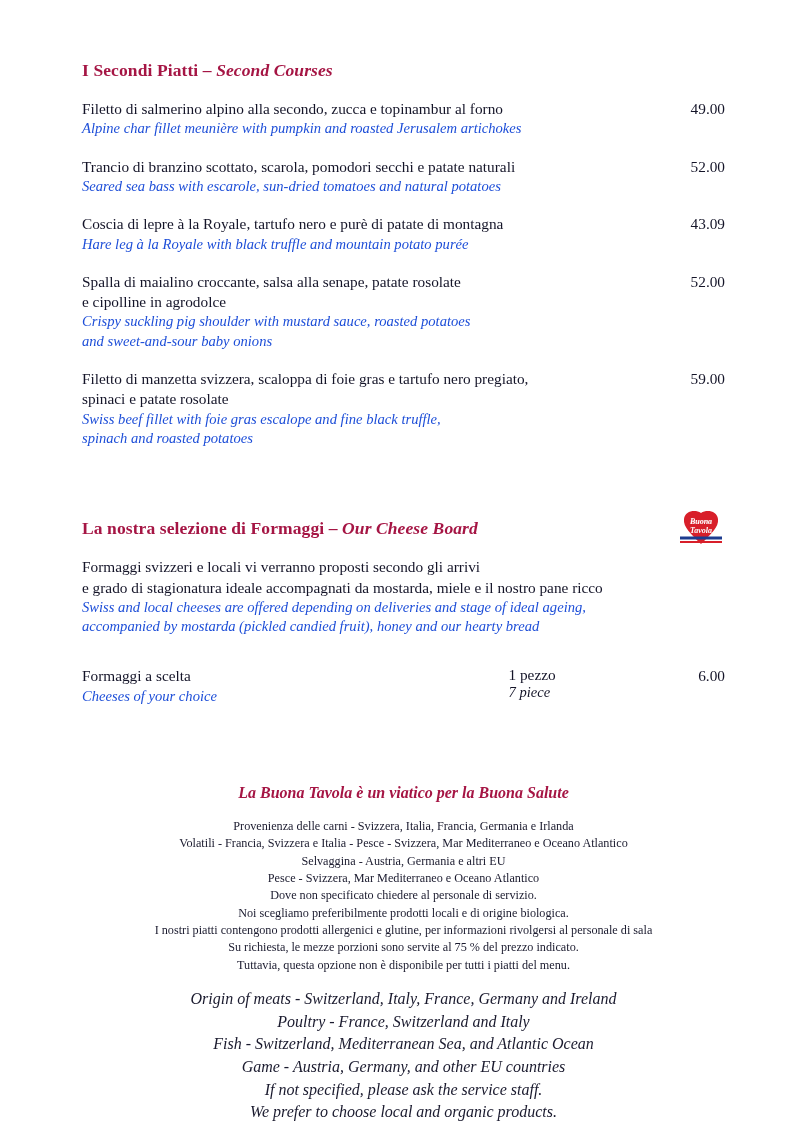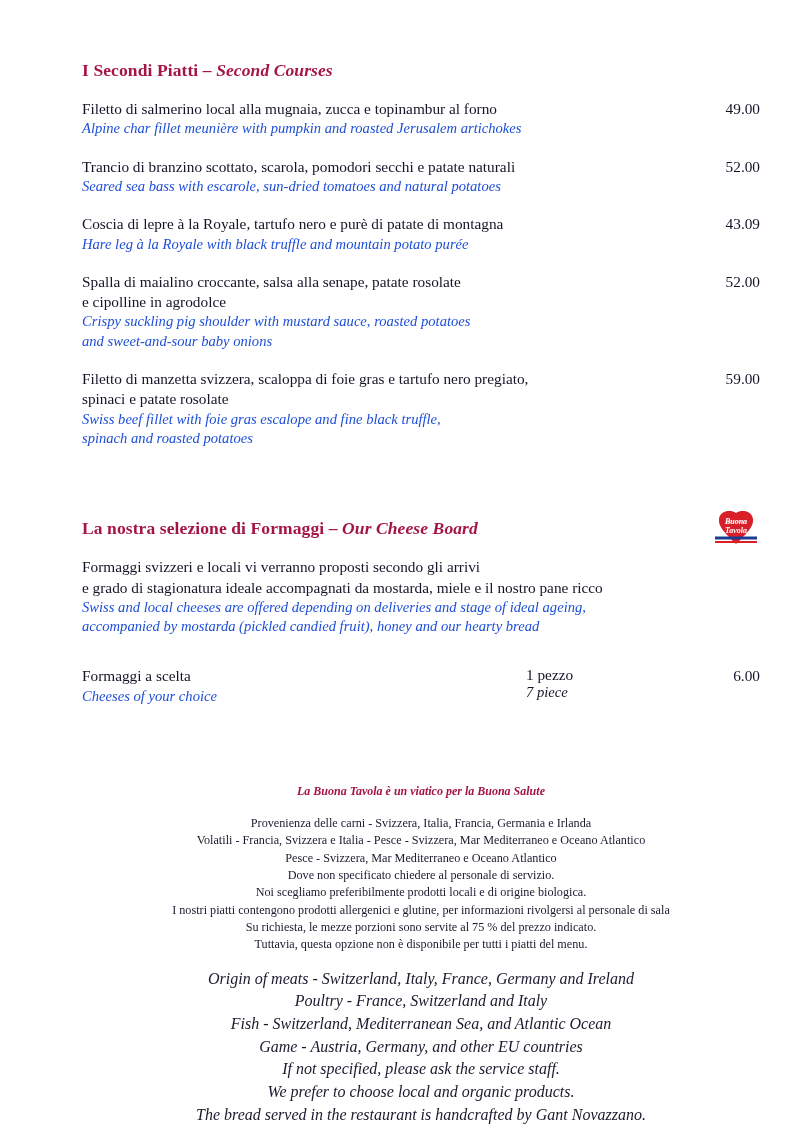--- a/index.html
+++ b/index.html
@@ -13,21 +13,21 @@
     font-family: "Liberation Serif", serif;
     color: #1a1a2e;
     position: relative;
     overflow: hidden;
   }
   .page {
     position: relative;
     width: 807px;
     height: 1127px;
     box-sizing: border-box;
-    padding: 60px 47px 0 82px;
+    padding: 60px 82px 0 82px;
   }
 
   
   .section-head {
     color: #a51544;
     font-size: 17.5px;
     font-weight: bold;
     margin: 0 0 18px 0;
     letter-spacing: 0.1px;
   }
@@ -111,21 +111,21 @@
   }
   .logo svg { display: block; }
 
   
   .footer {
     margin-top: 78px;
     text-align: center;
   }
   .footer-title {
     color: #a51544;
-    font-size: 12px;
+    font-size: 16px;
     font-weight: bold;
     font-style: italic;
     margin-bottom: 16px;
   }
   .note-line {
     font-size: 12.2px;
     line-height: 1.42;
     color: #1a1a2e;
   }
   .note-block-en {
@@ -146,21 +146,21 @@
 
   <div>
     <h2 class="section-head">
       <span>I Secondi Piatti</span><span class="dash"> – </span><span class="it">Second Courses</span>
     </h2>
 
     <div class="items">
 
       <div class="item">
         <div class="item-text">
-          <div class="it-line">Filetto di salmerino local alla mugnaia, zucca e topinambur al forno</div>
+          <div class="it-line">Filetto di salmerino alpino alla secondo, zucca e topinambur al forno</div>
           <div class="it-line-en">Alpine char fillet meunière with pumpkin and roasted Jerusalem artichokes</div>
         </div>
         <div class="item-price">49.00</div>
       </div>
 
       <div class="item">
         <div class="item-text">
           <div class="it-line">Trancio di branzino scottato, scarola, pomodori secchi e patate naturali</div>
           <div class="it-line-en">Seared sea bass with escarole, sun-dried tomatoes and natural potatoes</div>
         </div>
@@ -236,20 +236,21 @@
       <div class="item-price">6.00</div>
     </div>
   </div>
 
   <div class="footer">
     <div class="footer-title">La Buona Tavola è un viatico per la Buona Salute</div>
 
     <div>
       <div class="note-line">Provenienza delle carni - Svizzera, Italia, Francia, Germania e Irlanda</div>
       <div class="note-line">Volatili - Francia, Svizzera e Italia - Pesce - Svizzera, Mar Mediterraneo e Oceano Atlantico</div>
+      <div class="note-line">Selvaggina - Austria, Germania e altri EU</div>
       <div class="note-line">Pesce - Svizzera, Mar Mediterraneo e Oceano Atlantico</div>
       <div class="note-line">Dove non specificato chiedere al personale di servizio.</div>
       <div class="note-line">Noi scegliamo preferibilmente prodotti locali e di origine biologica.</div>
       <div class="note-line">I nostri piatti contengono prodotti allergenici e glutine, per informazioni rivolgersi al personale di sala</div>
       <div class="note-line">Su richiesta, le mezze porzioni sono servite al 75 % del prezzo indicato.</div>
       <div class="note-line">Tuttavia, questa opzione non è disponibile per tutti i piatti del menu.</div>
     </div>
 
     <div class="note-block-en">
       <div class="note-line-en">Origin of meats - Switzerland, Italy, France, Germany and Ireland</div>

